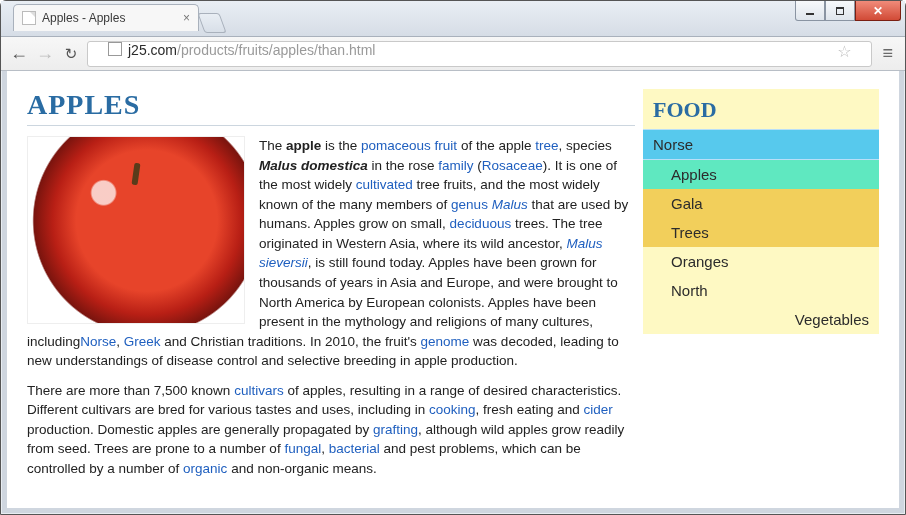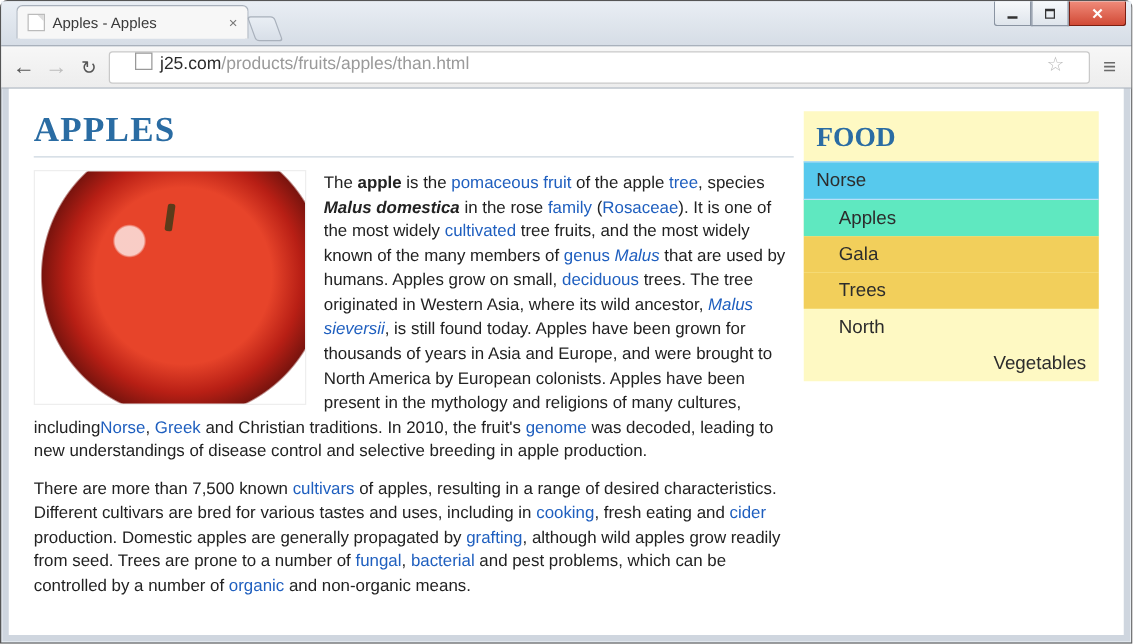--- a/index.html
+++ b/index.html
@@ -160,19 +160,20 @@
         </div>
       </div>
 
       <div class="sidebar">
         <h2>FOOD</h2>
         <div id="sidebar-items">
             <div class="cat l1">Norse</div>
             <div class="cat l2 active">Apples</div>
             <div class="cat l3">Gala</div>
             <div class="cat l3">Trees</div>
+            <div class="cat l2">Oranges</div>
             <div class="cat l2">North</div>
             <div class="cat l2" style="padding-left: 4px; text-align: right;">Vegetables</div>
           </div>
       </div>
     </div>
   </div>
 </div>
 
 </body></html>

